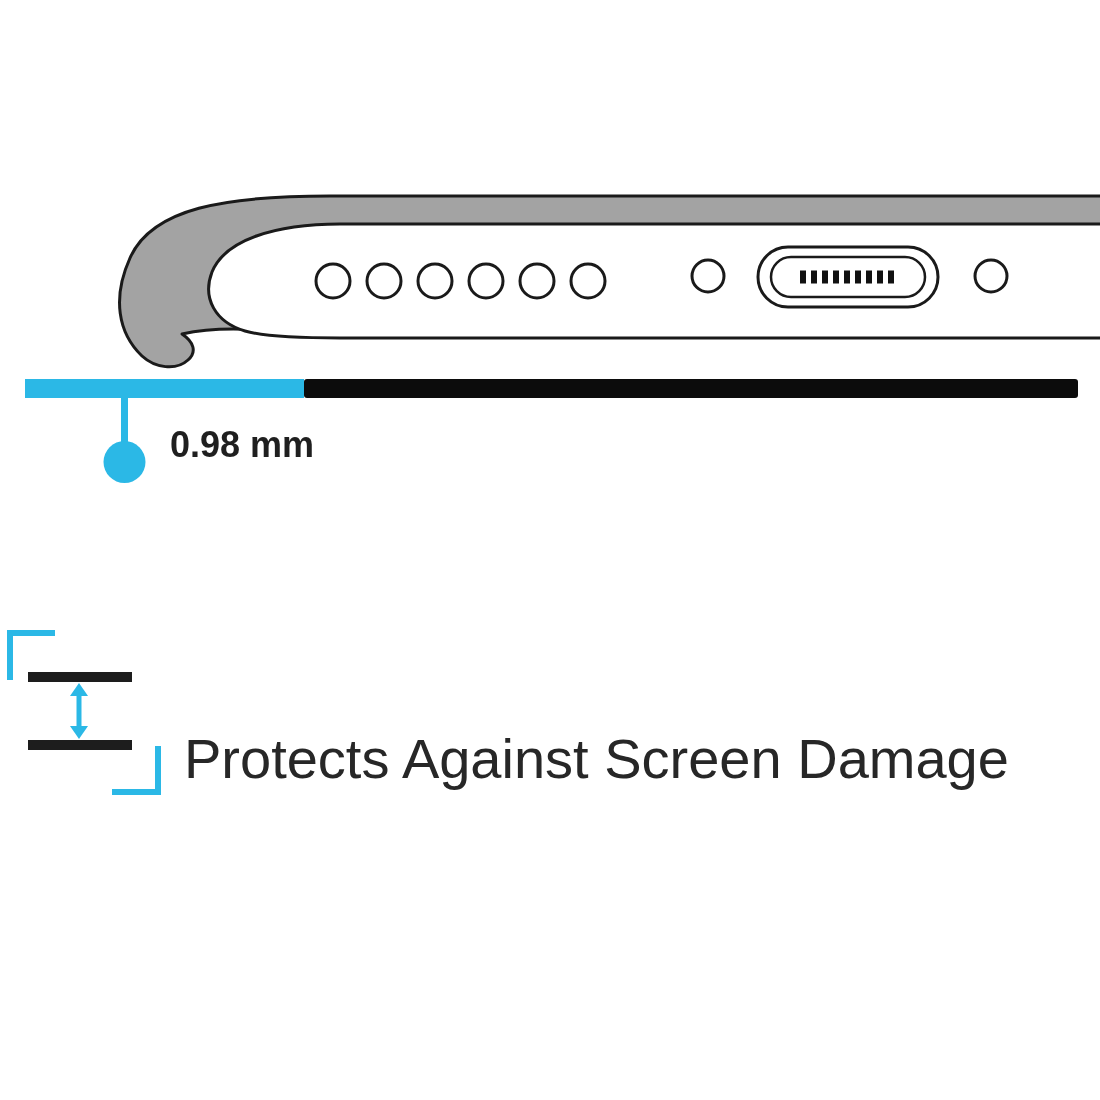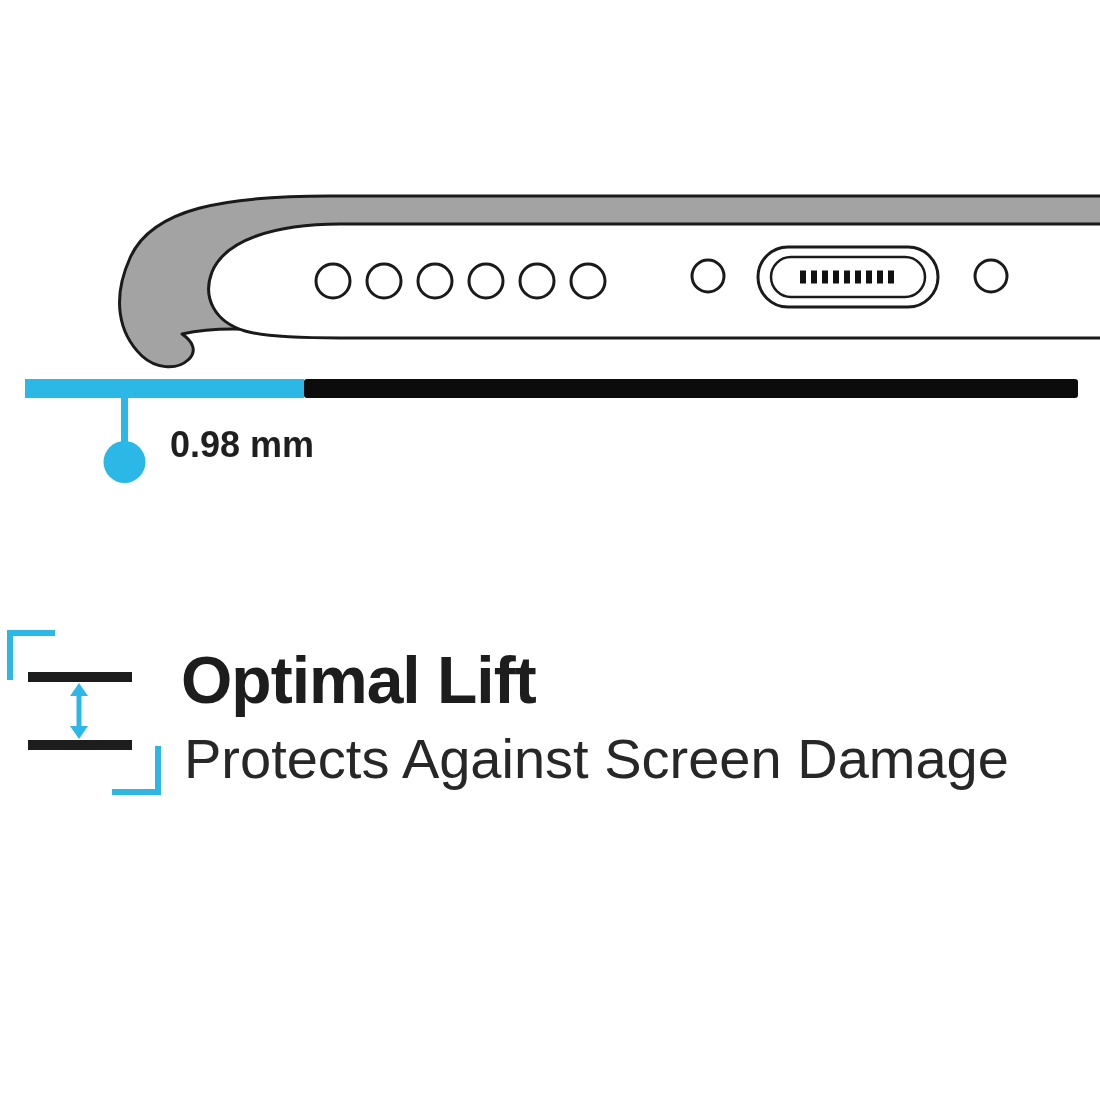--- a/index.html
+++ b/index.html
@@ -88,16 +88,15 @@
     <rect x="28" y="52" width="104" height="10" style="fill:var(--ink);"></rect>
     <rect x="28" y="120" width="104" height="10" style="fill:var(--ink);"></rect>
 
     <g>
       <line x1="79" y1="74" x2="79" y2="110" style="stroke:var(--accent);stroke-width:5;"></line>
       <polygon points="70,76 88,76 79,63" style="fill:var(--accent);"></polygon>
       <polygon points="70,106 88,106 79,119" style="fill:var(--accent);"></polygon>
     </g>
   </svg>
 
-  <div class="feature-title">Optimal Lift</div>
   <div class="feature-subtitle">Protects Against Screen Damage</div>
 
 </div>
 
 </body></html>

